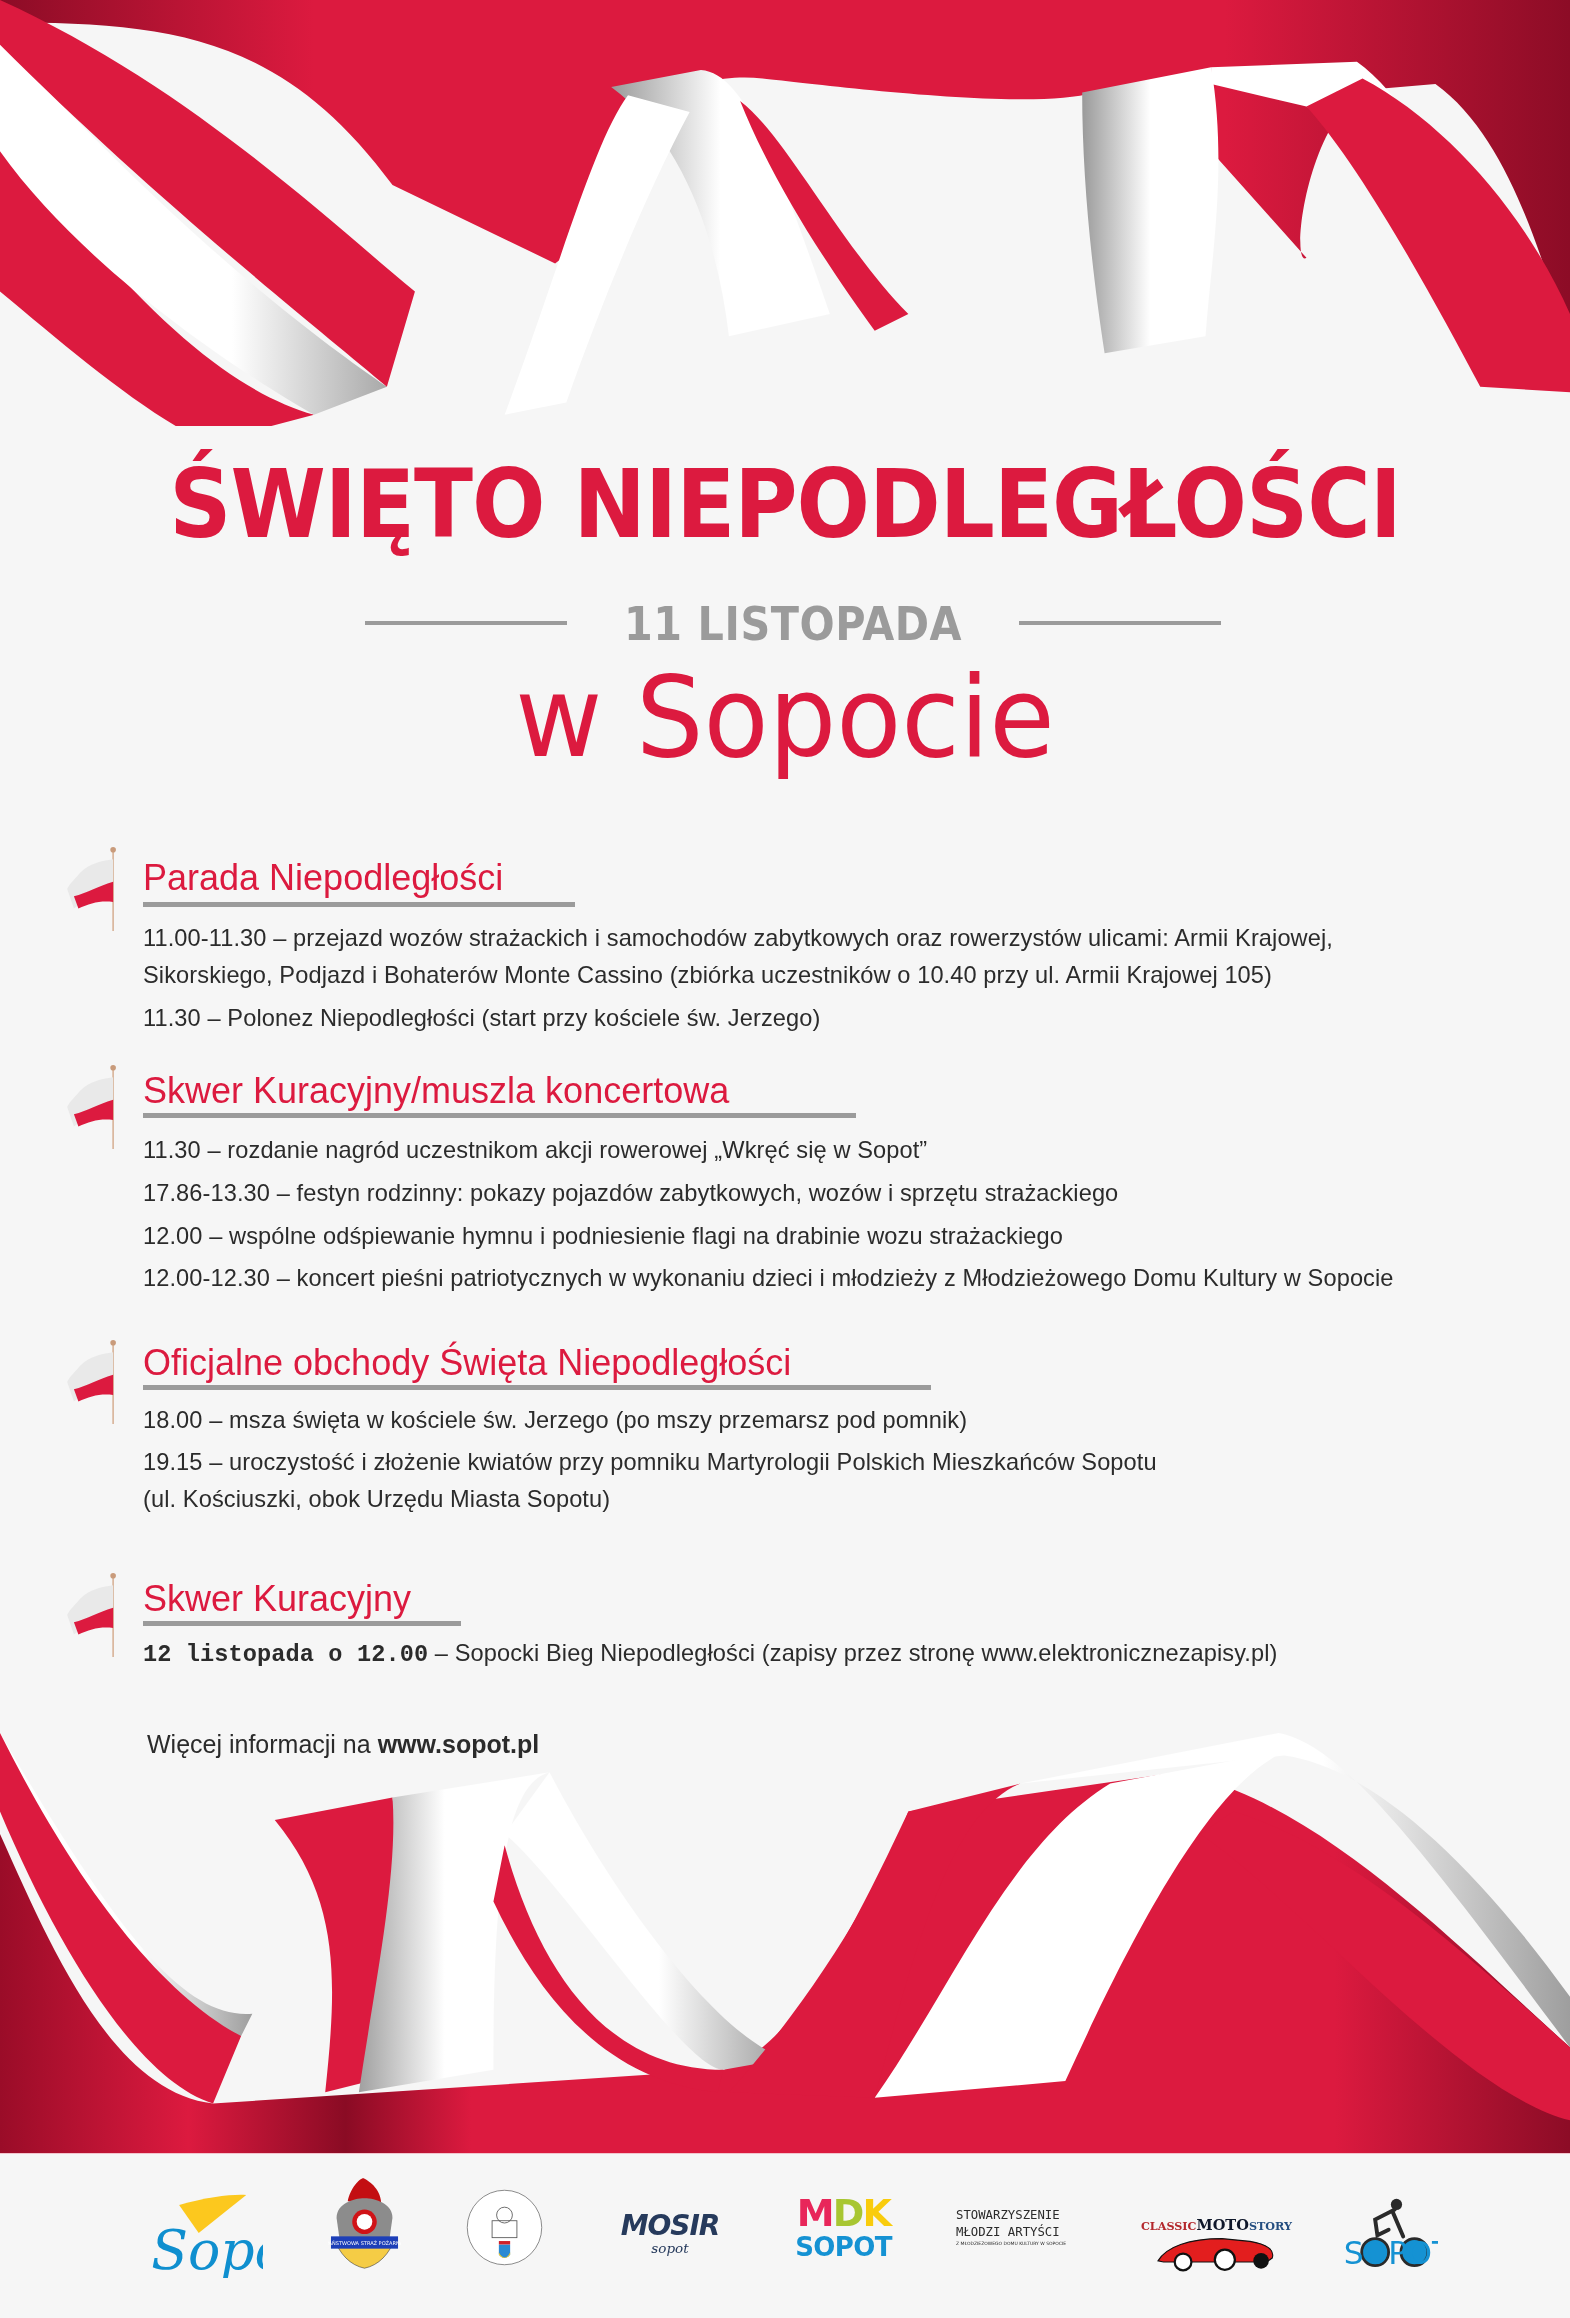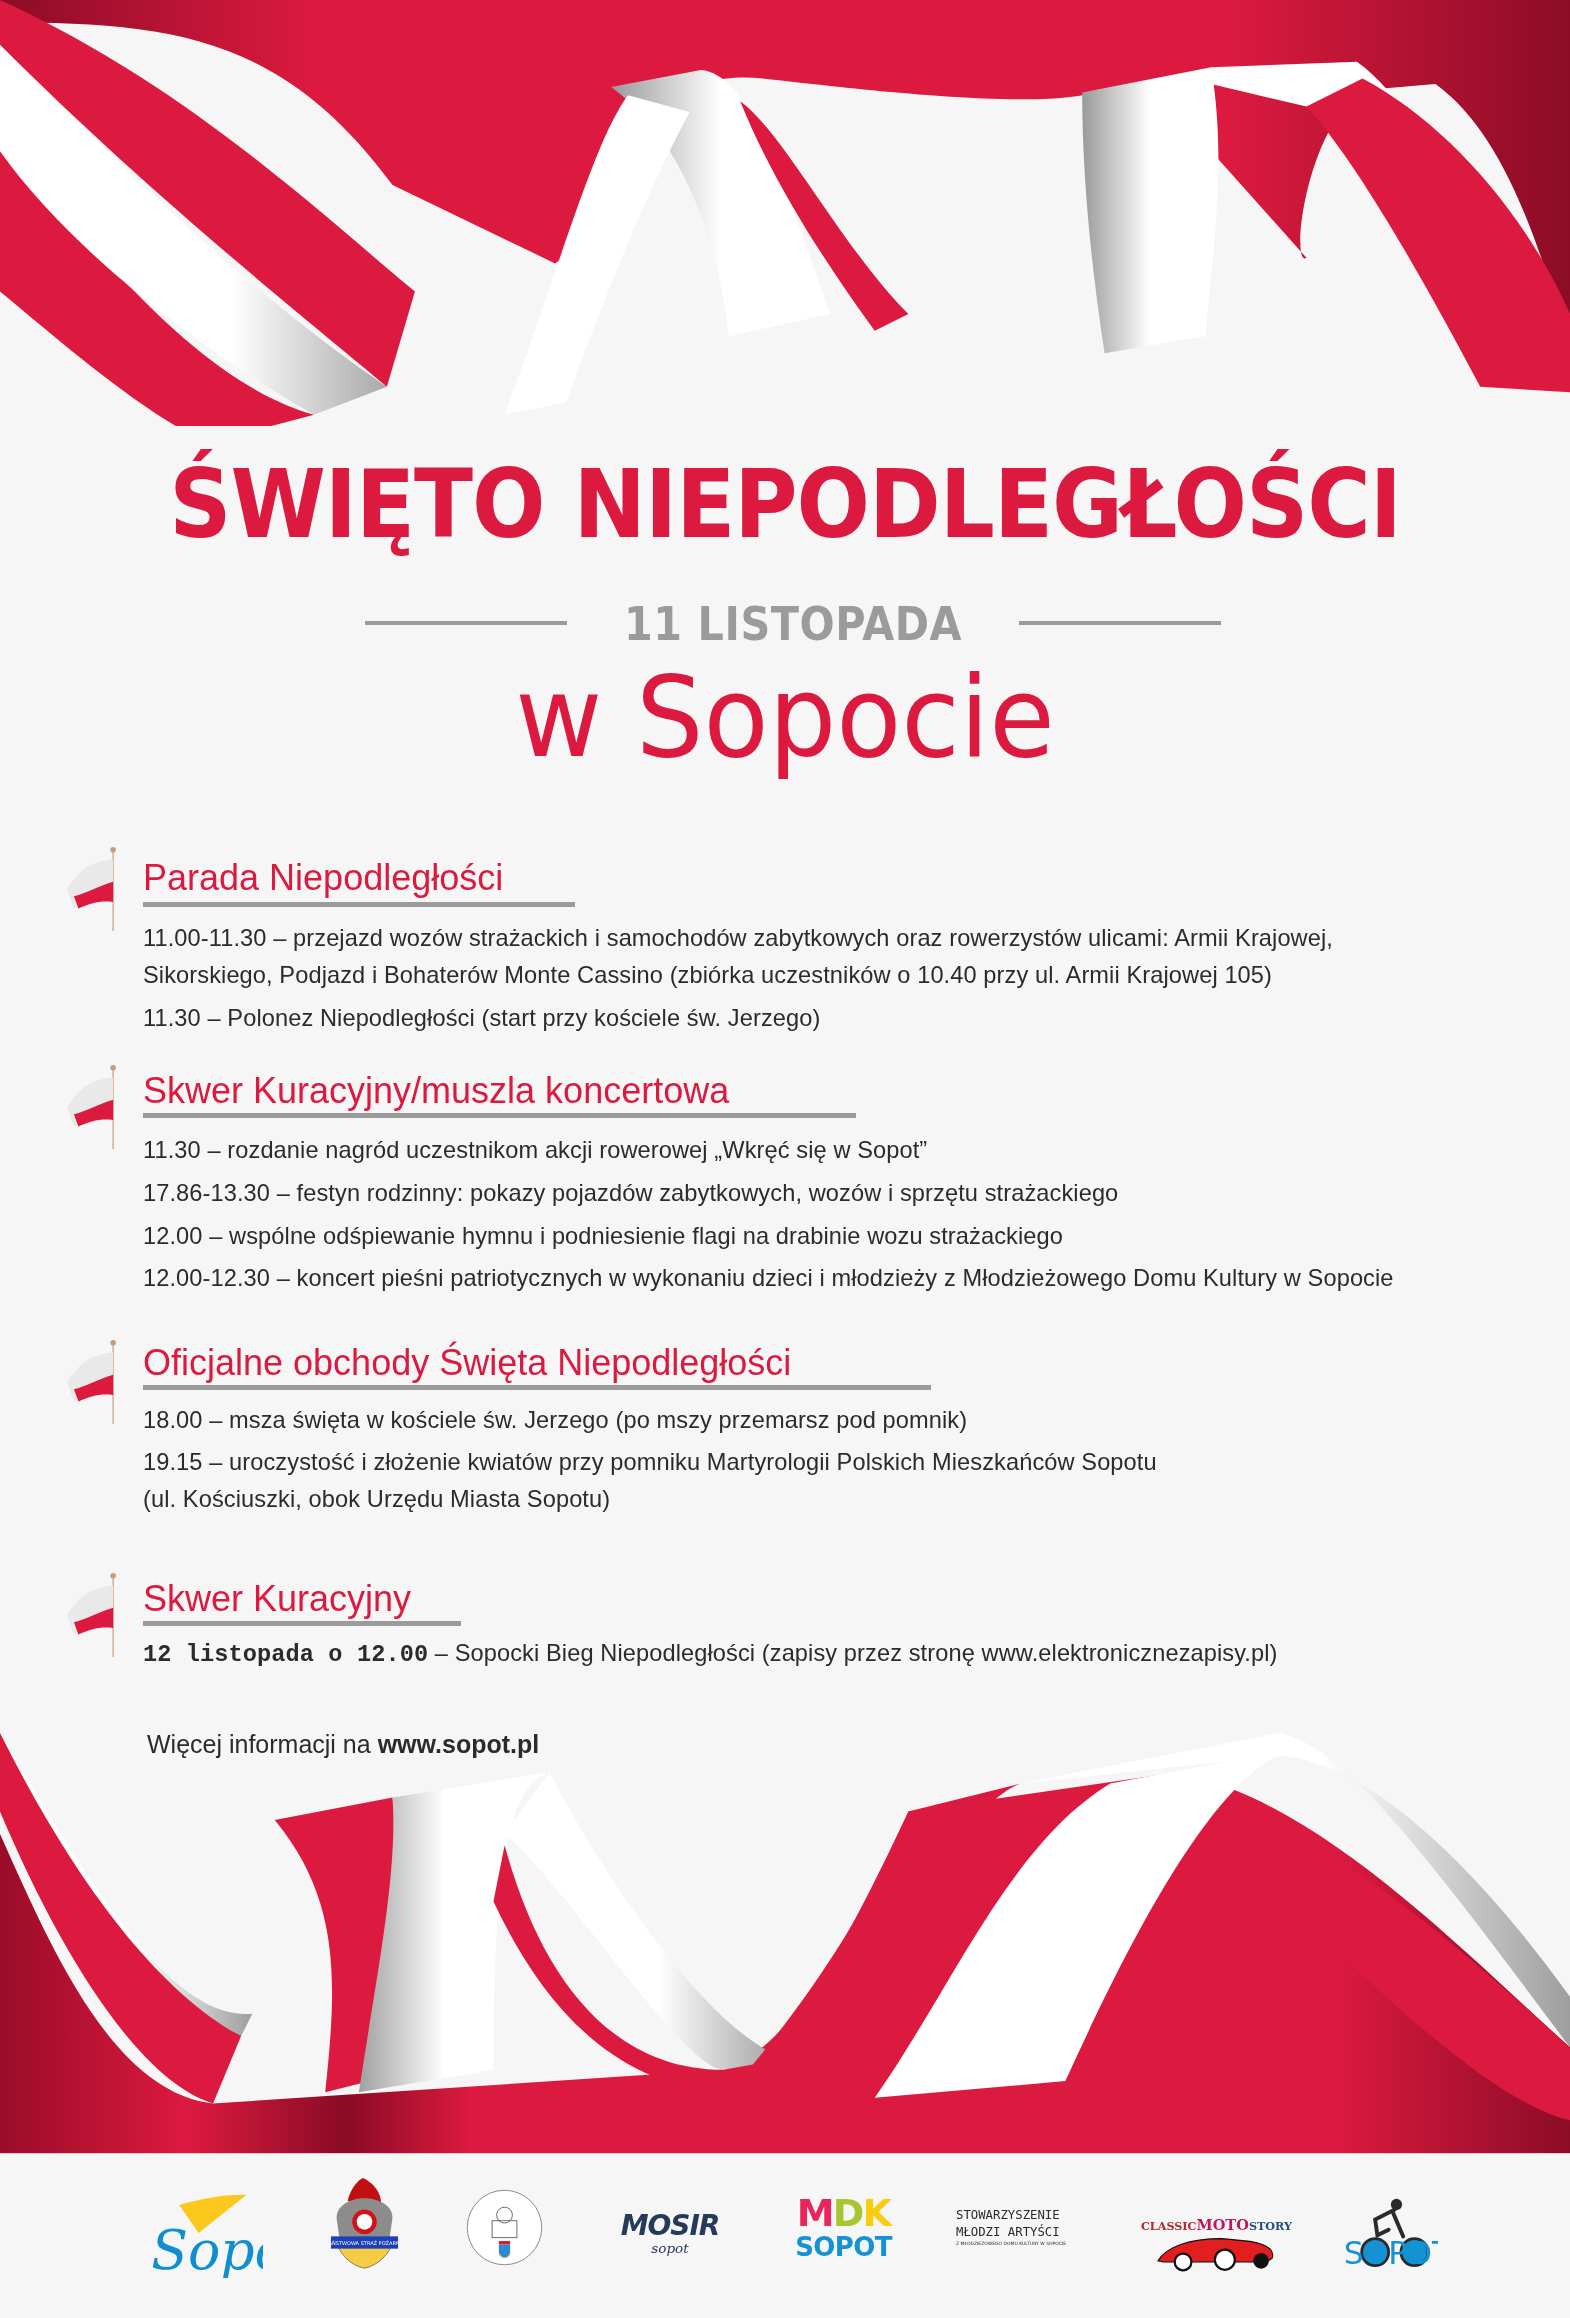--- a/index.html
+++ b/index.html
@@ -241,21 +241,21 @@
   </div>
 
   <div class="logo" style="left:956px; top:42px; width:123px; height:62px; flex-direction:column; align-items:flex-start;">
     <div style="font-family:'DejaVu Sans Mono',monospace;font-size:12.3px;color:#2b2b2b;line-height:17px;">STOWARZYSZENIE</div>
     <div style="font-family:'DejaVu Sans Mono',monospace;font-size:12.3px;color:#2b2b2b;line-height:17px;">MŁODZI ARTYŚCI</div>
     <div style="font-family:'DejaVu Sans',sans-serif;font-size:4.5px;color:#2b2b2b;line-height:6.7px;">Z MŁODZIEŻOWEGO DOMU KULTURY W SOPOCIE</div>
   </div>
 
   <div class="logo" style="left:1152px; top:48px; width:129px; height:84px; flex-direction:column;">
     <div style="font-family:'DejaVu Serif',serif;font-weight:bold;font-size:11.2px;white-space:nowrap;">
-      <span style="color:#b3272c;">CLASSIC</span><span style="color:#be185d;font-size:14.6px;">MOTO</span><span style="color:#244e80;">STORY</span>
+      <span style="color:#b3272c;">CLASSIC</span><span style="color:#0f172a;font-size:14.6px;">MOTO</span><span style="color:#244e80;">STORY</span>
     </div>
     <svg width="123" height="39" viewBox="0 0 220 70">
       <path d="M5 50 C20 25 60 10 120 10 L170 15 C200 20 215 30 210 45 L200 52 H15 Z" fill="#e31e1e" stroke="#111" stroke-width="2"></path>
       <circle cx="50" cy="52" r="15" fill="#fff" stroke="#111" stroke-width="4"></circle>
       <circle cx="125" cy="48" r="18" fill="#fff" stroke="#111" stroke-width="4"></circle>
       <circle cx="190" cy="50" r="14" fill="#111"></circle>
     </svg>
   </div>
 
   <div class="logo" style="left:1337px; top:42px; width:101px; height:73px;">

